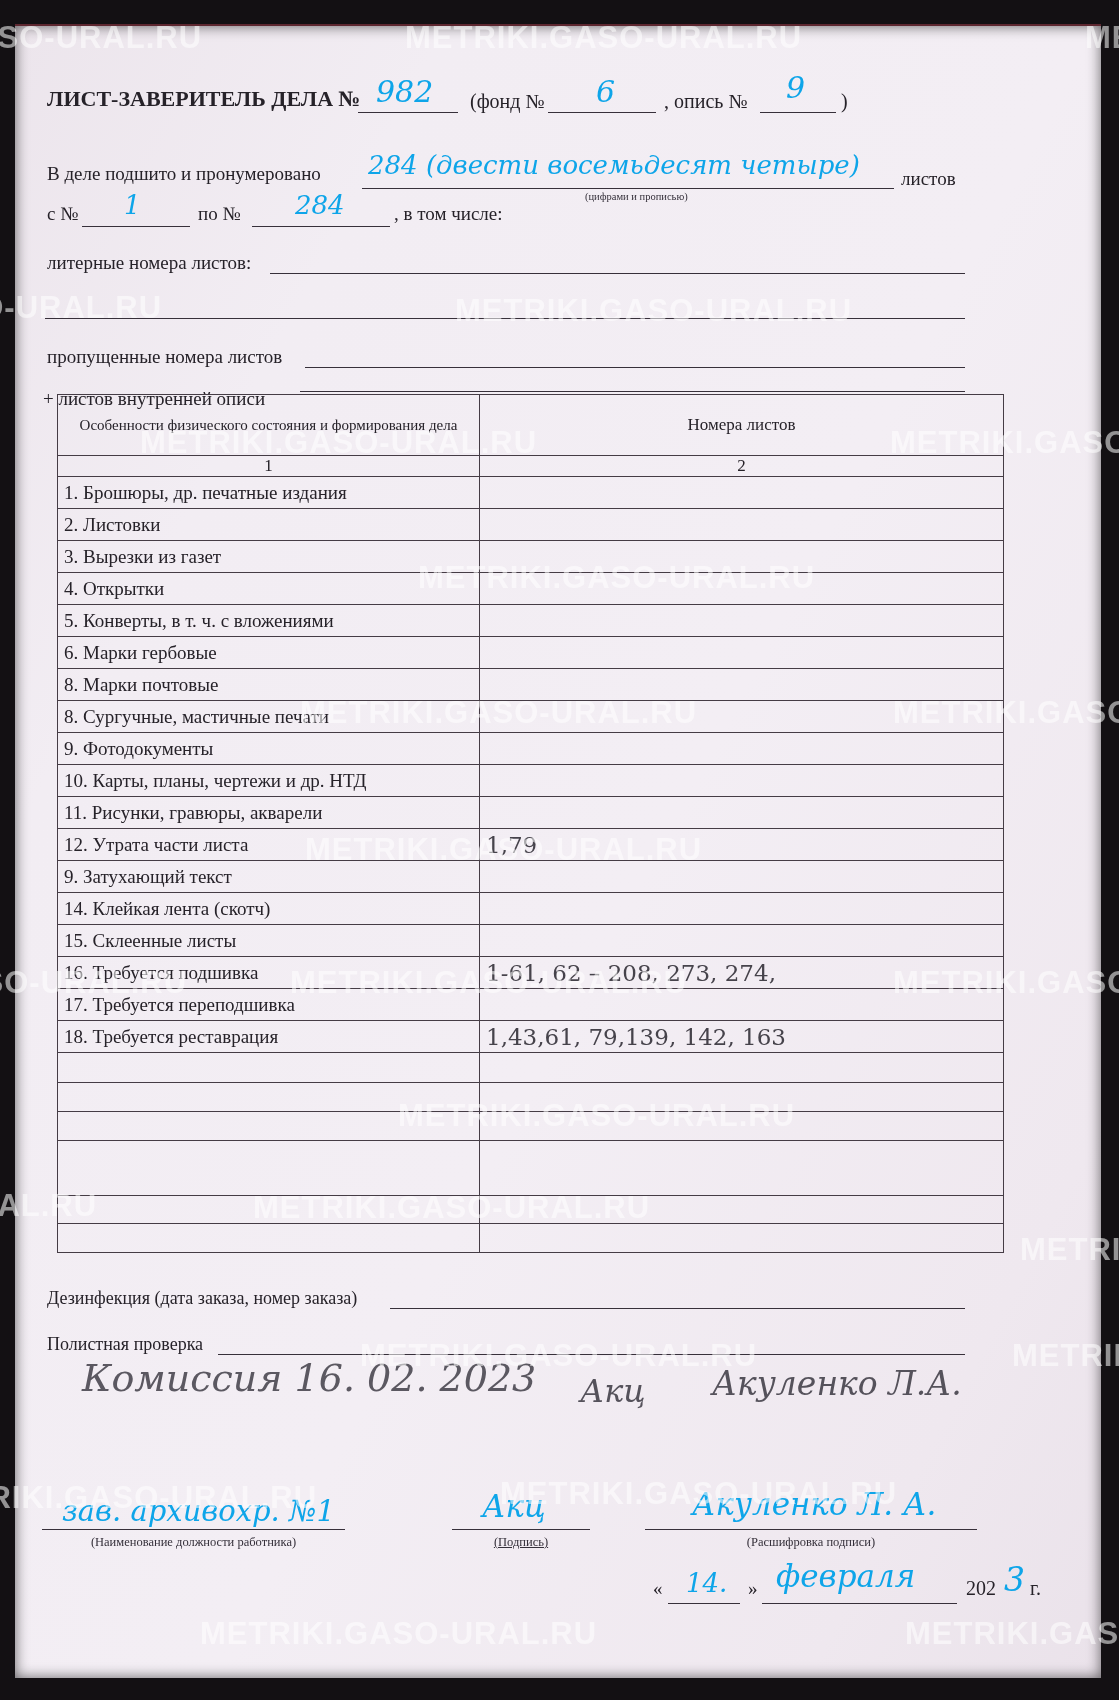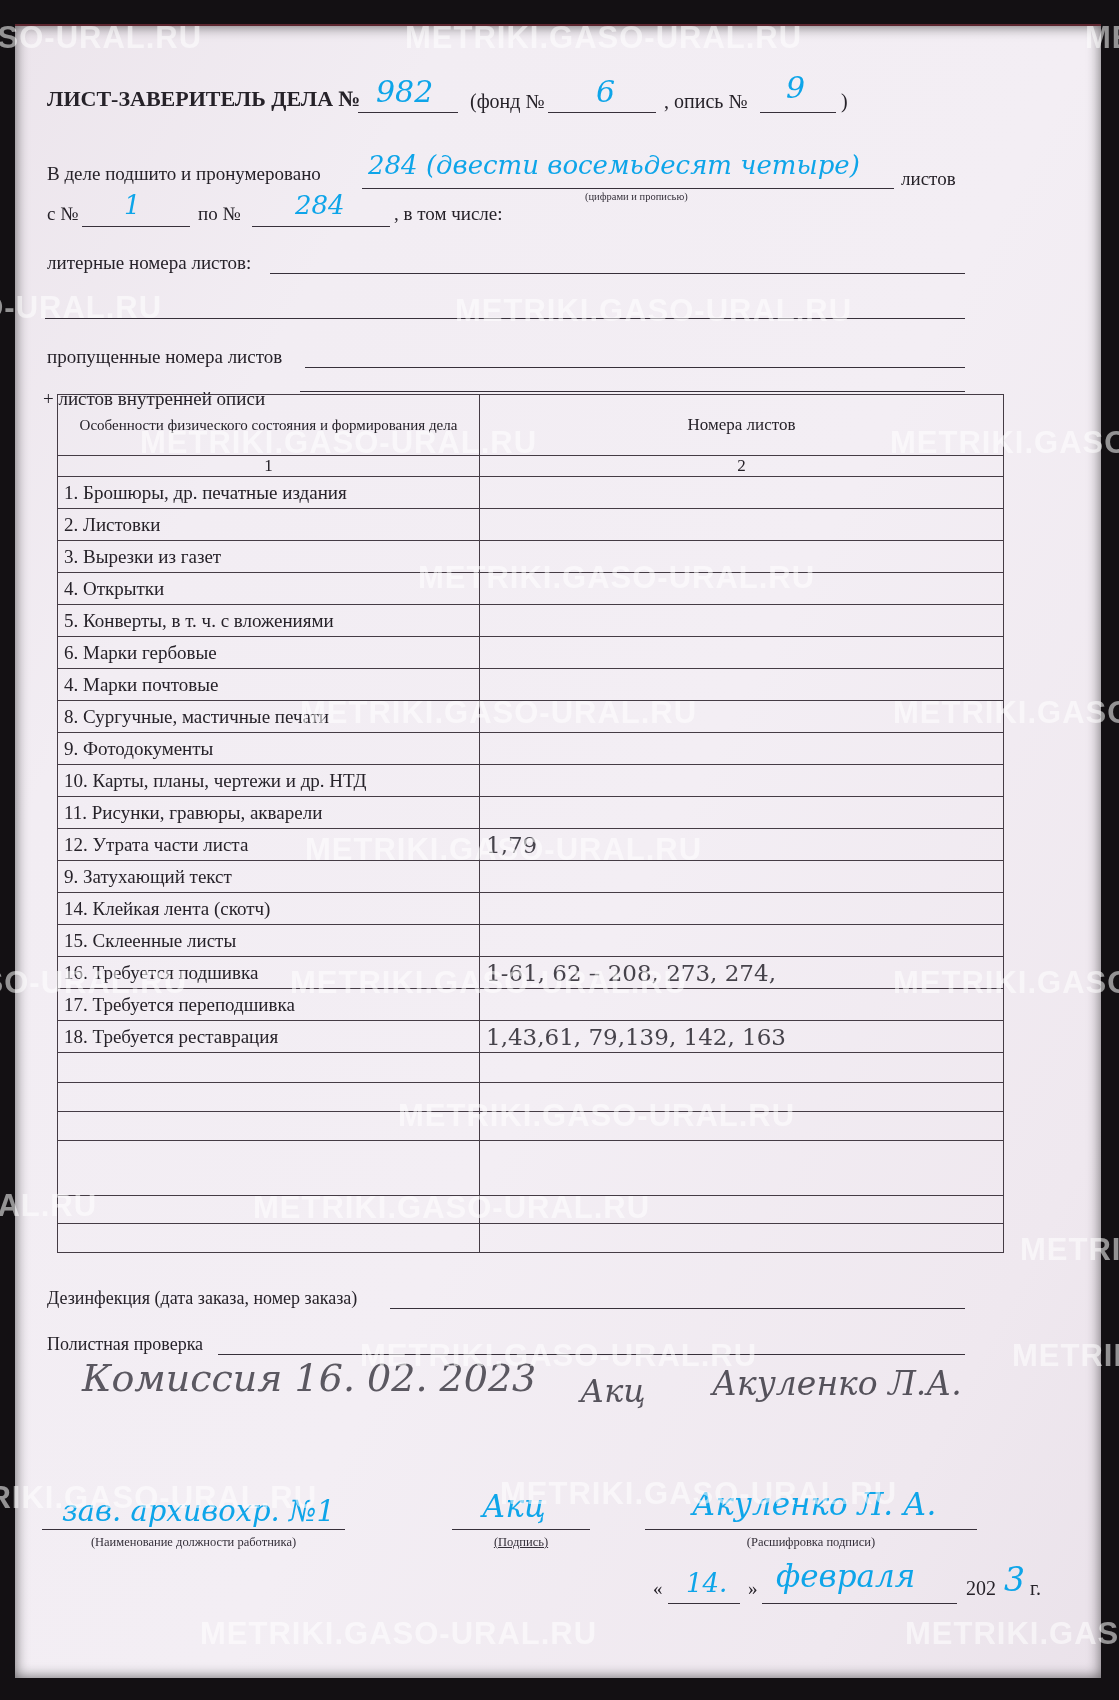--- a/index.html
+++ b/index.html
@@ -92,21 +92,21 @@
         </tr>
         <tr style="height: 32px;">
           <td class="lbl">5.   Конверты, в т. ч. с вложениями</td>
           <td class="val"><span class="hwv"></span></td>
         </tr>
         <tr style="height: 32px;">
           <td class="lbl">6.  Марки гербовые</td>
           <td class="val"><span class="hwv"></span></td>
         </tr>
         <tr style="height: 32px;">
-          <td class="lbl">4.  Марки почтовые</td>
+          <td class="lbl">8.  Марки почтовые</td>
           <td class="val"><span class="hwv"></span></td>
         </tr>
         <tr style="height: 32px;">
           <td class="lbl">8.  Сургучные, мастичные печати</td>
           <td class="val"><span class="hwv"></span></td>
         </tr>
         <tr style="height: 32px;">
           <td class="lbl">9.  Фотодокументы</td>
           <td class="val"><span class="hwv"></span></td>
         </tr>

